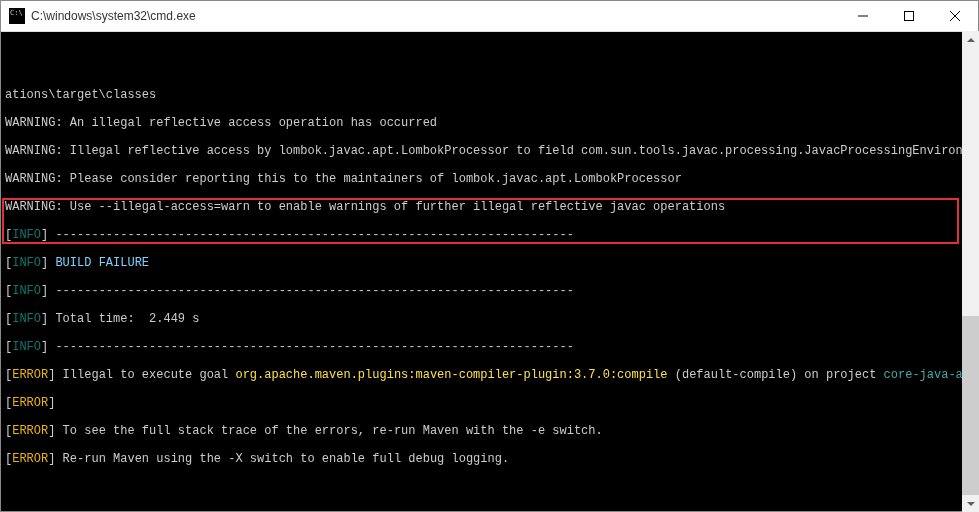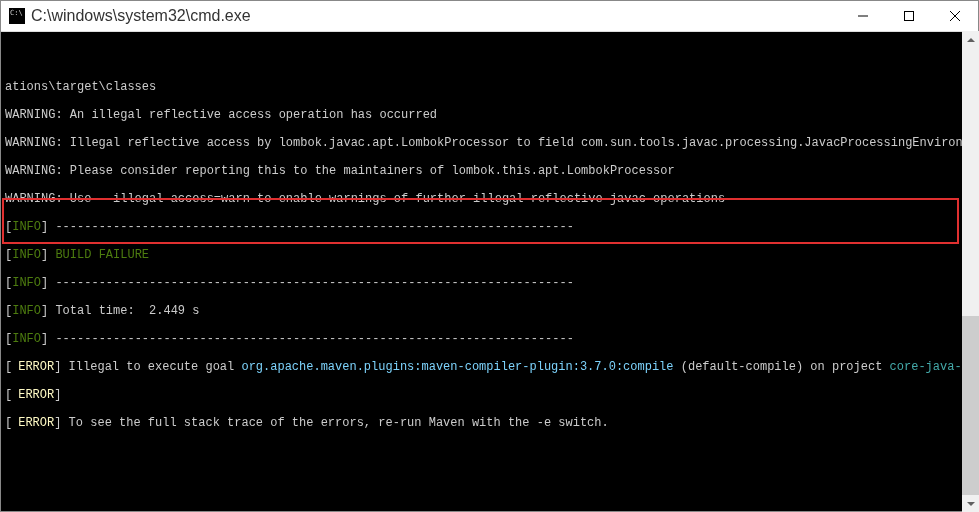--- a/index.html
+++ b/index.html
@@ -49,21 +49,21 @@
       content: "C:\\";
       color: #ccc;
       font-size: 7px;
       font-family: monospace;
       position: absolute;
       top: 1px;
       left: 1px;
     }
     
     .titlebar-title {
-      font-size: 16px;
+      font-size: 12px;
       color: #333;
       flex: 1;
     }
     
     .window-controls {
       display: flex;
       height: 100%;
     }
     
     .window-control {
@@ -80,39 +80,39 @@
       height: 10px;
     }
     
     .terminal {
       flex: 1;
       background: #000;
       color: #ccc;
       font-family: Consolas, 'Courier New', monospace;
       font-size: 12px;
       line-height: 14px;
-      padding: 6px 4px;
+      padding: 14px 4px;
       overflow: hidden;
       position: relative;
       white-space: pre;
     }
     
     .terminal-content {
       position: relative;
     }
     
     .line {
       white-space: pre;
     }
     
     .bracket { color: #ccc; }
-    .info { color: #4d7c0f; }
-    .error { color: #fef9c3; margin-left: 6px; }
-    .build-fail { color: #4d7c0f; }
-    .goal { color: #7dd3fc; }
+    .info { color: #0f766e; }
+    .error { color: #eab308; }
+    .build-fail { color: #7dd3fc; }
+    .goal { color: #fde047; }
     .project { color: #44aaaa; }
     
     .highlight-box {
       position: absolute;
       border: 2px solid #e03030;
       pointer-events: none;
     }
     
     .scrollbar {
       position: absolute;
@@ -181,30 +181,31 @@
           </svg>
       </div>
     </div>
   </div>
 
   <div class="terminal">
     <div class="terminal-content">
 <div class="line"><span>ations\target\classes</span></div>
 <div class="line"><span>WARNING: An illegal reflective access operation has occurred</span></div>
 <div class="line"><span>WARNING: Illegal reflective access by lombok.javac.apt.LombokProcessor to field com.sun.tools.javac.processing.JavacProcessingEnvironment.processorClassLoader</span></div>
-<div class="line"><span>WARNING: Please consider reporting this to the maintainers of lombok.this.apt.LombokProcessor</span></div>
+<div class="line"><span>WARNING: Please consider reporting this to the maintainers of lombok.javac.apt.LombokProcessor</span></div>
 <div class="line"><span>WARNING: Use --illegal-access=warn to enable warnings of further illegal reflective javac operations</span></div>
 <div class="line"><span class="bracket">[</span><span class="info">INFO</span><span class="bracket">] ------------------------------------------------------------------------</span></div>
 <div class="line"><span class="bracket">[</span><span class="info">INFO</span><span class="bracket">]</span><span class="build-fail"> BUILD FAILURE</span></div>
 <div class="line"><span class="bracket">[</span><span class="info">INFO</span><span class="bracket">] ------------------------------------------------------------------------</span></div>
 <div class="line"><span class="bracket">[</span><span class="info">INFO</span><span class="bracket">] Total time:  2.449 s</span></div>
 <div class="line"><span class="bracket">[</span><span class="info">INFO</span><span class="bracket">] ------------------------------------------------------------------------</span></div>
 <div class="line"><span class="bracket">[</span><span class="error">ERROR</span><span class="bracket">] Illegal to execute goal </span><span class="goal">org.apache.maven.plugins:maven-compiler-plugin:3.7.0:compile</span><span class="bracket"> (default-compile) on project </span><span class="project">core-java-annotations</span></div>
 <div class="line"><span class="bracket">[</span><span class="error">ERROR</span><span class="bracket">]</span></div>
 <div class="line"><span class="bracket">[</span><span class="error">ERROR</span><span class="bracket">] To see the full stack trace of the errors, re-run Maven with the -e switch.</span></div>
+<div class="line"><span class="bracket">[</span><span class="error">ERROR</span><span class="bracket">] Re-run Maven using the -X switch to enable full debug logging.</span></div>
 
 
 
 
 
     </div>
     <div class="highlight-box" style="left:1px; top:166px; width:957px; height:46px;"></div>
   </div>
 
   <div class="scrollbar">

